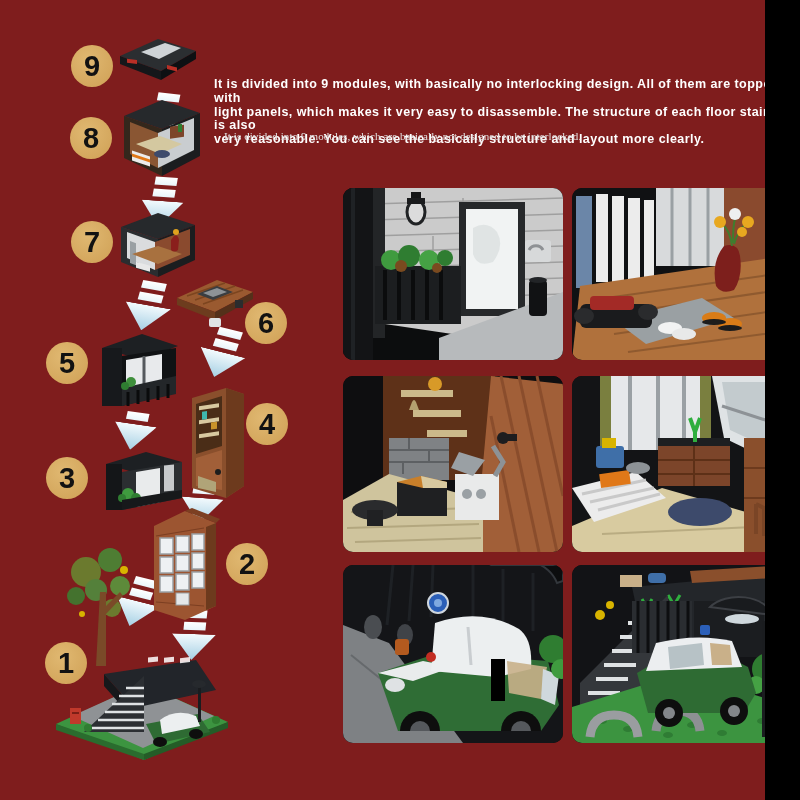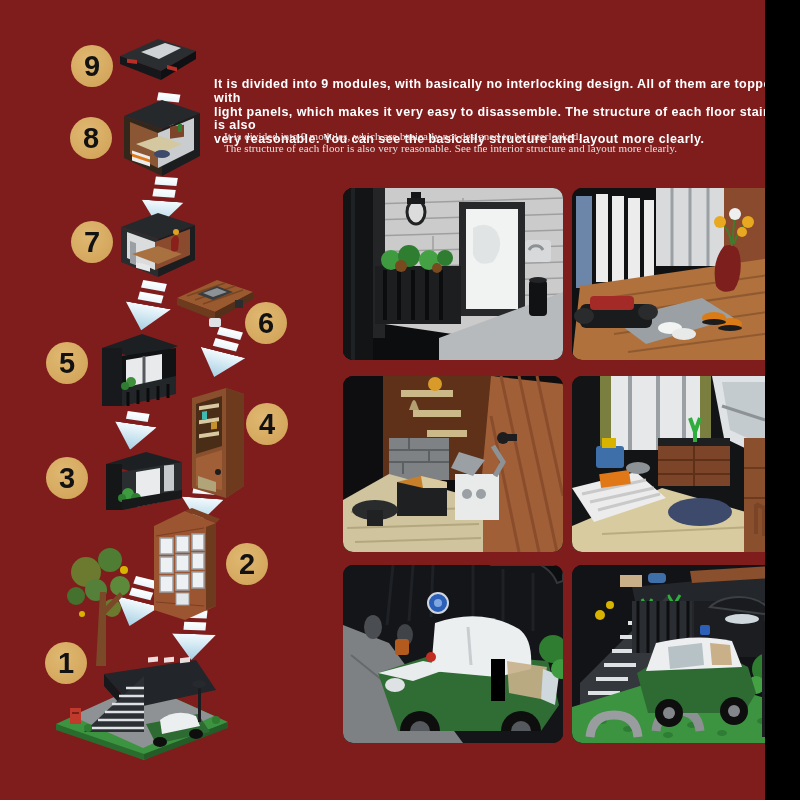--- a/index.html
+++ b/index.html
@@ -35,21 +35,20 @@
 
 <div class="stage">
 
   <div class="headline">
     <div>It is divided into 9 modules, with basically no interlocking design. All of them are topped with</div>
     <div>light panels, which makes it very easy to disassemble. The structure of each floor staircase is also</div>
     <div>very reasonable. You can see the basically structure and layout more clearly.</div>
   </div>
   <div class="subtext">
     <div>It is divided into 9 modules, which are basically not designed to be interlocked.</div>
-    <div>The structure of each floor is also very reasonable. See the interior structure and layout more clearly.</div>
   </div>
 
   <div class="badge" style="left:71px;top:45px">
       <span>9</span>
     </div>
   <div class="badge" style="left:70px;top:117px">
       <span>8</span>
     </div>
   <div class="badge" style="left:71px;top:221px">
       <span>7</span>

